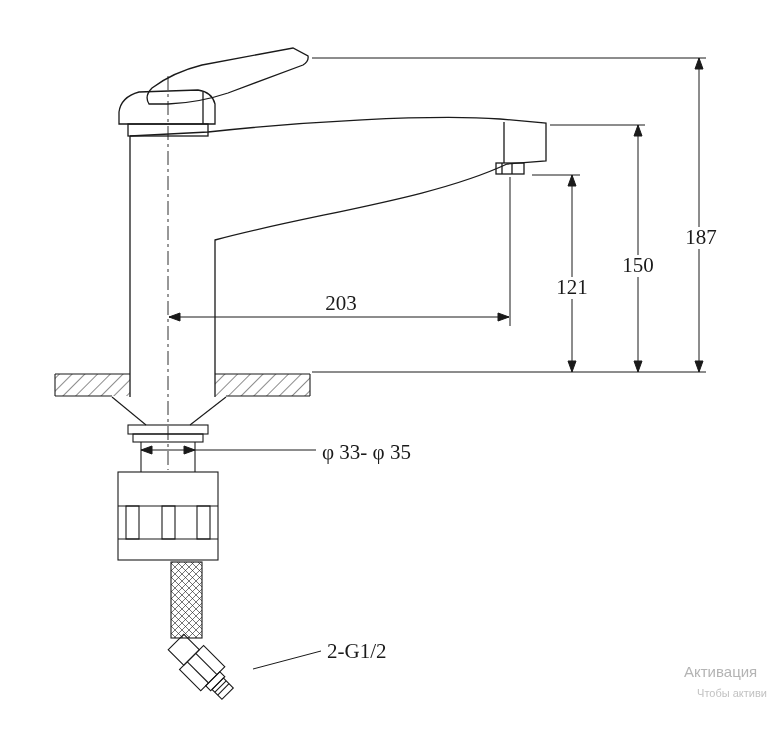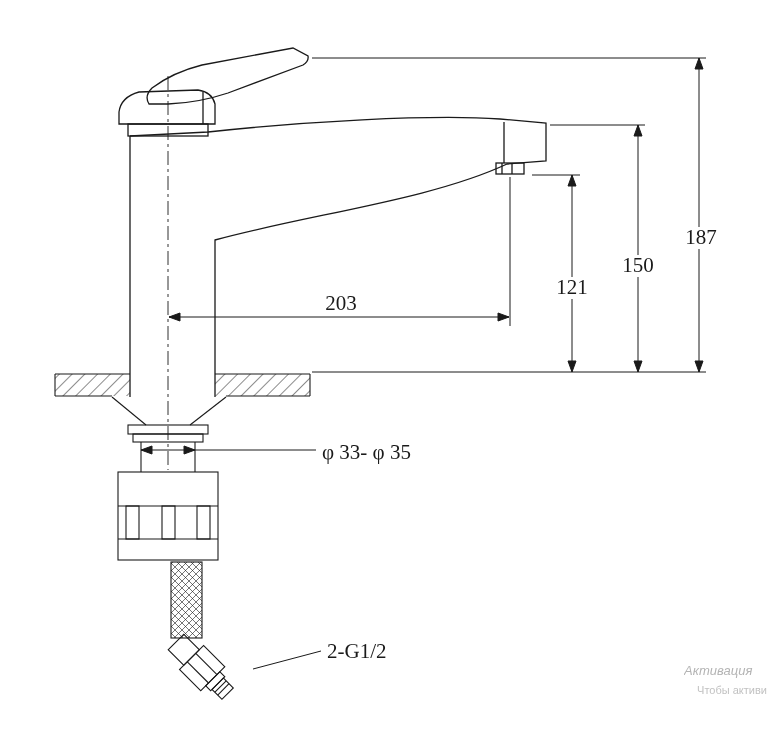--- a/index.html
+++ b/index.html
@@ -2,21 +2,21 @@
 <html><head>
 <meta charset="utf-8">
 <style>
   html,body{margin:0;padding:0;background:#ffffff;}
   .canvas{position:relative;width:780px;height:734px;background:#ffffff;overflow:hidden;
           font-family:"Liberation Serif", serif;}
   svg{position:absolute;left:0;top:0;}
   .dim-text{font-family:"Liberation Serif", serif;font-size:21px;fill:#1a1a1a;}
   .watermark{position:absolute;left:684px;top:664px;width:96px;overflow:hidden;
              font-family:"Liberation Sans", sans-serif;line-height:1.1;}
-  .wm1{font-size:13px;color:#b4b4b4;white-space:nowrap;font-style:italic;}
+  .wm1{font-size:15px;color:#b4b4b4;white-space:nowrap;}
   .wm2{font-size:11px;color:#c2c2c2;white-space:nowrap;margin-top:6px;text-align:center;}
 </style>
 </head>
 <body>
 
 <div class="canvas">
 <svg width="780" height="734" viewBox="0 0 780 734">
   <defs>
     <pattern id="hatch" width="9" height="9" patternUnits="userSpaceOnUse" patternTransform="rotate(45)">
       <line x1="0" y1="0" x2="0" y2="9" stroke="#1a1a1a" stroke-width="1"></line>

